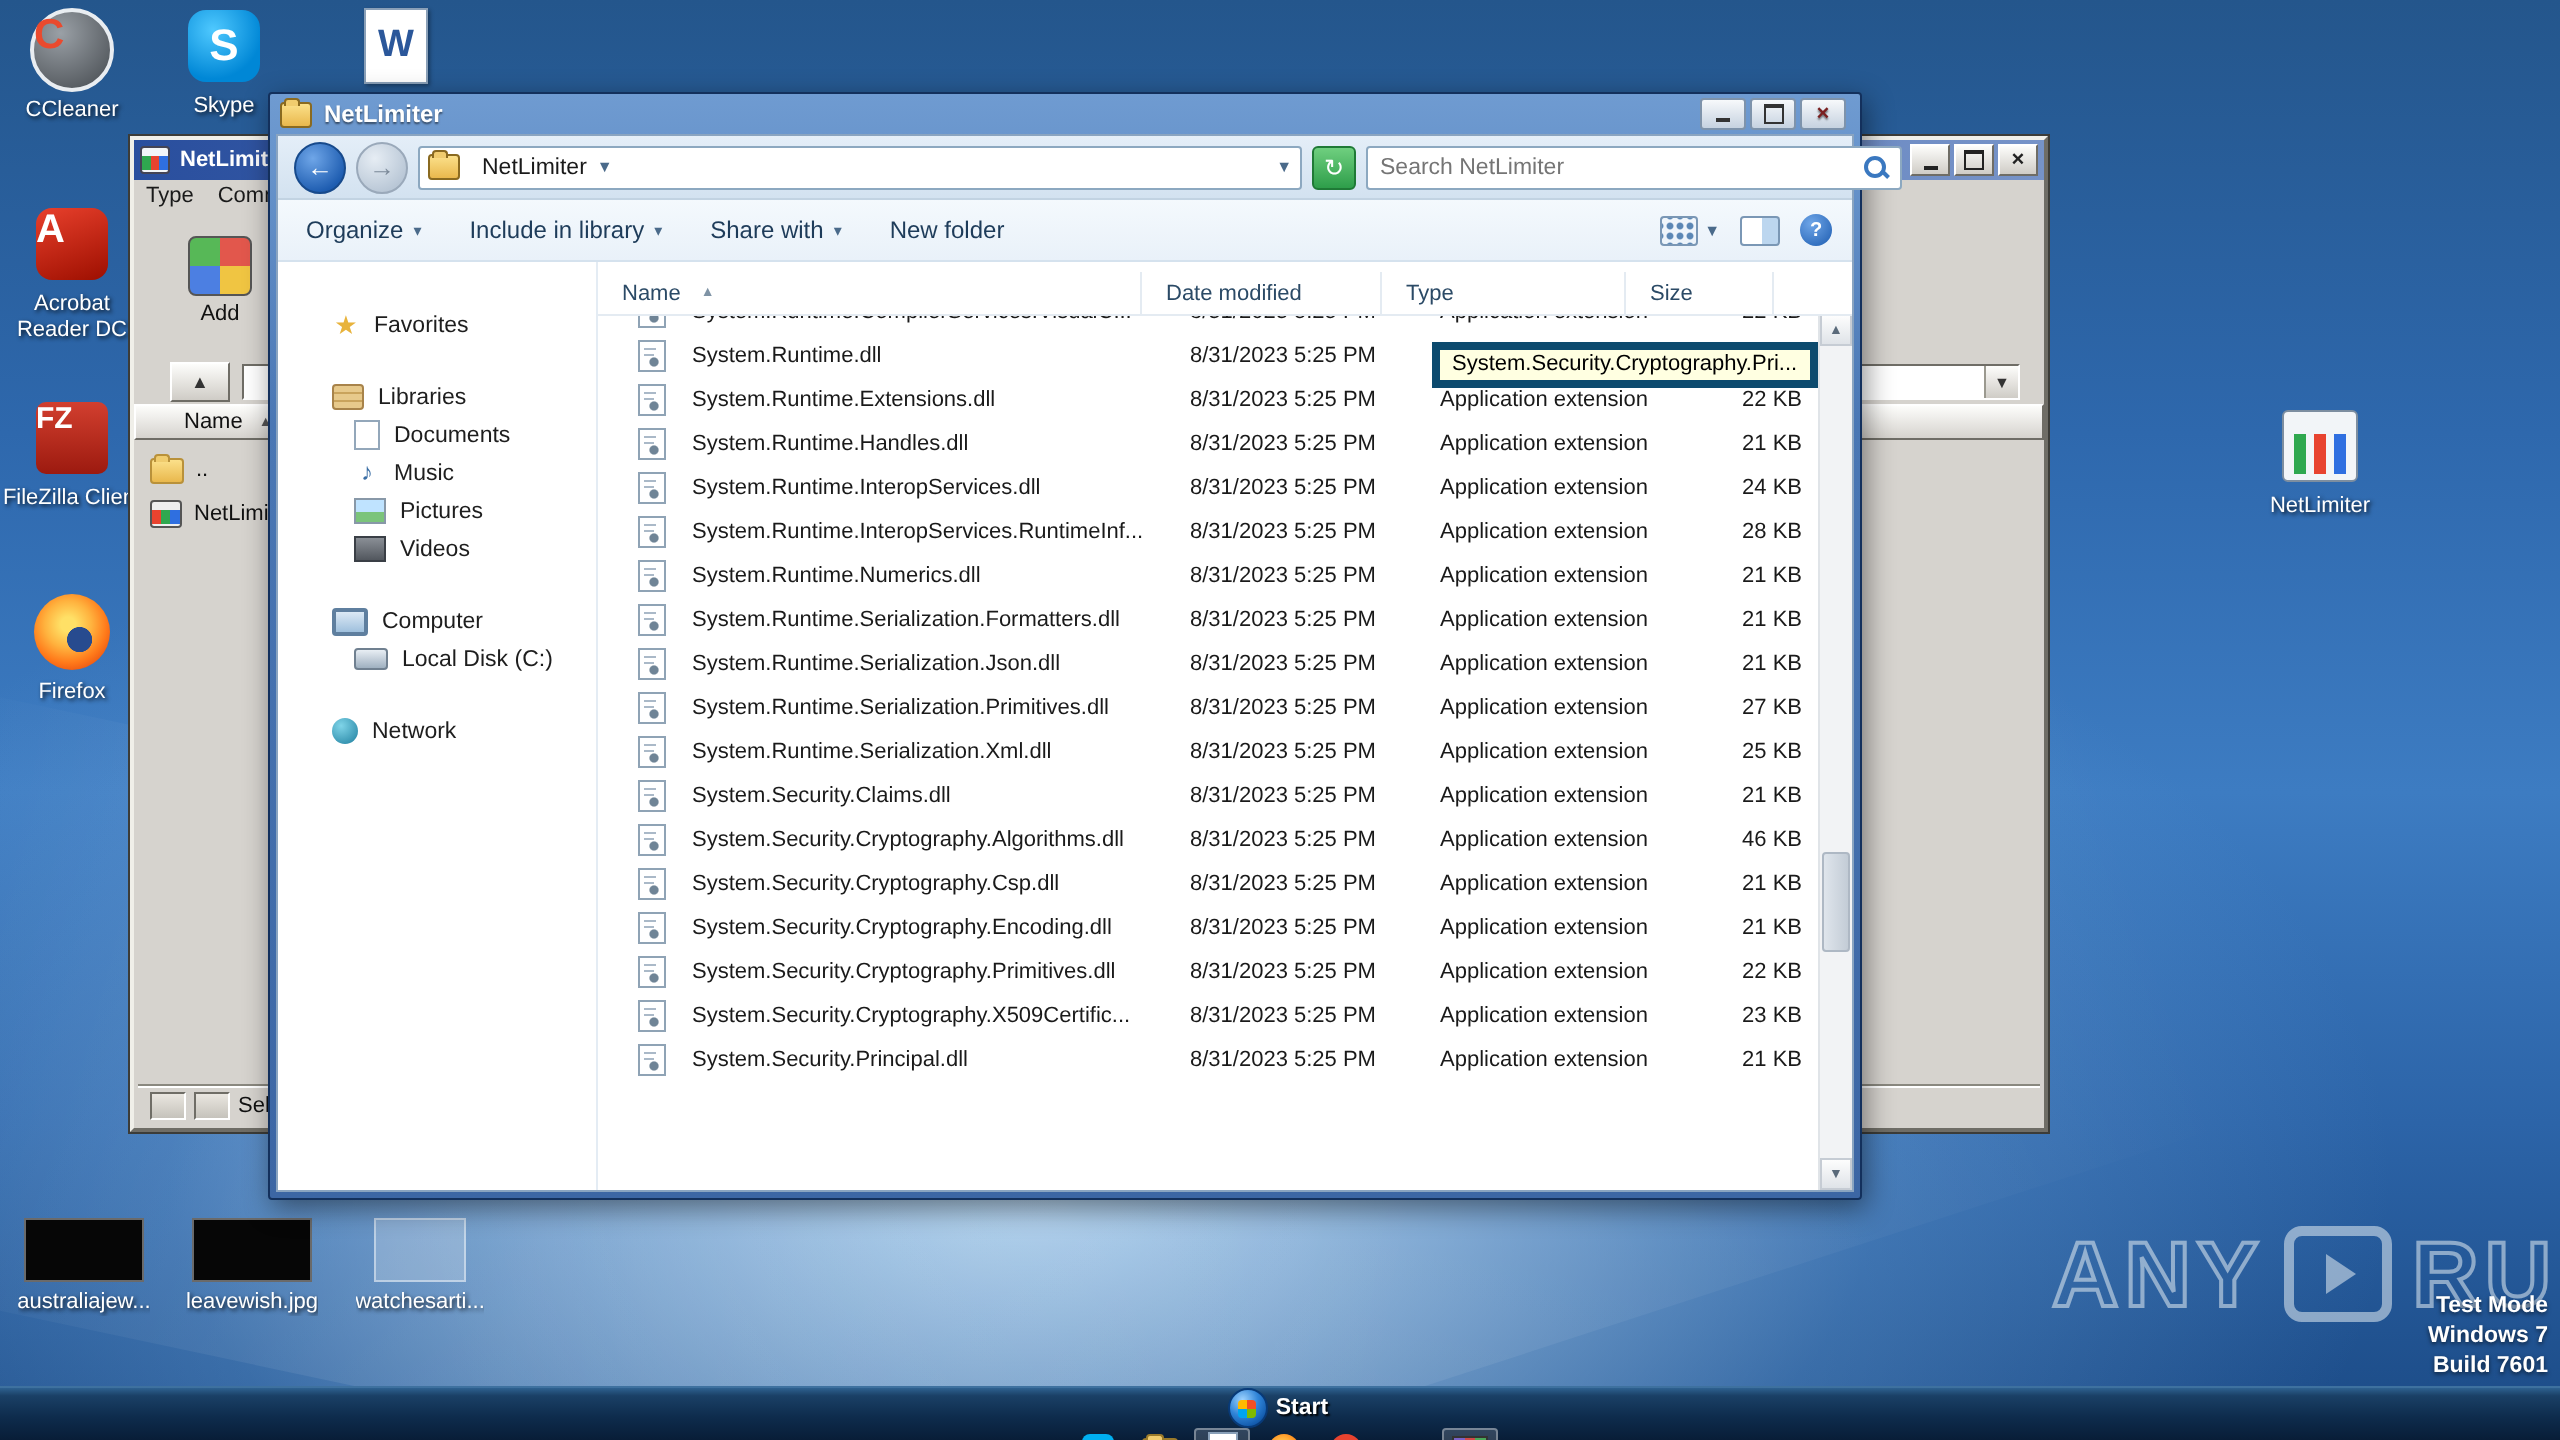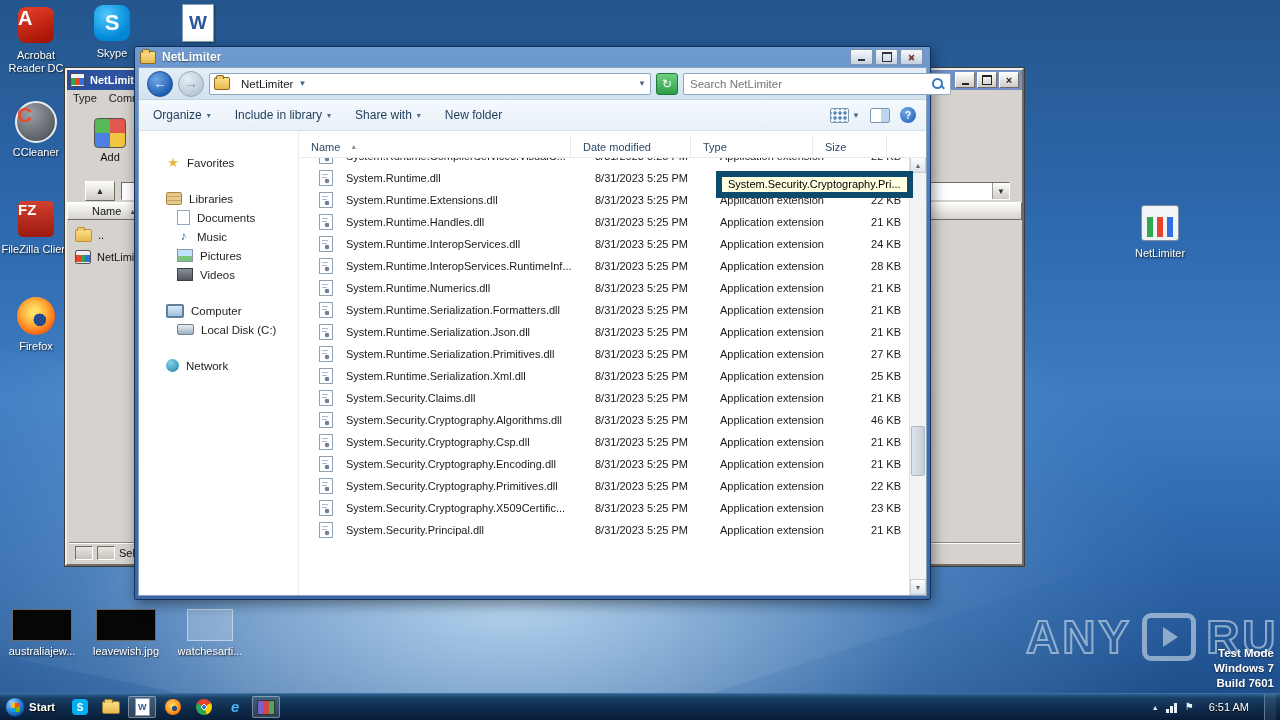--- a/index.html
+++ b/index.html
@@ -233,27 +233,27 @@
   
   .statusbar{height:60px;flex:none;border-top:1px solid #dde6ef;background:linear-gradient(#fdfefe,#f2f7fb);
     display:flex;align-items:center;}
   .big-folder{width:38px;height:28px;margin-left:11px;background:linear-gradient(#fbe08a,#e9b84d);
     border:1px solid #b9913a;border-radius:3px;position:relative;flex:none;}
   .big-folder::before{content:"";position:absolute;top:-5px;left:2px;width:16px;height:5px;background:#f0cc6e;
     border:1px solid #b9913a;border-bottom:none;border-radius:3px 3px 0 0;}
   .status-text{margin-left:30px;font-size:11.5px;color:#333;}
 
   
-  .tooltip{position:absolute;left:716px;top:171px;z-index:9;background:#ffffe1;border:6px solid #0c4a6e;
+  .tooltip{position:absolute;left:716px;top:171px;z-index:9;background:#ffffe1;border:4px solid #0c4a6e;
     font-size:11px;color:#000;padding:1px 6px 2px;white-space:nowrap;}
 
   
   .taskbar{position:absolute;left:0;right:0;bottom:0;height:26px;z-index:20;display:flex;align-items:center;
     background:linear-gradient(180deg,#2e6190 0%,#1a4066 15%,#0e2c4d 55%,#081d37 100%);
-    border-top:1px solid #3e719f;}
+    border-top:1px solid #3e719f;flex-direction:column;}
   .start{display:flex;align-items:center;gap:4px;padding:0 7px 0 5px;height:100%;}
   .orb{width:18px;height:18px;border-radius:50%;border:1px solid #083a78;
     background:radial-gradient(circle at 35% 28%,#9fd4ff,#2f84d8 45%,#0b4fa0 85%);
     display:flex;align-items:center;justify-content:center;}
   .orb-flag{width:9px;height:9px;border-radius:2px;
     background:conic-gradient(from 0deg,#f25022 0 25%,#7fba00 25% 50%,#00a4ef 50% 75%,#ffb900 75%);}
   .start-label{font-size:11.5px;font-weight:bold;color:#fff;text-shadow:1px 1px 1px #000;}
   .tb-icons{display:flex;align-items:center;gap:3px;margin-left:4px;}
   .tb-slot{width:28px;height:22px;border-radius:2px;display:flex;align-items:center;justify-content:center;}
   .tb-active{background:rgba(255,255,255,.16);border:1px solid rgba(255,255,255,.35);box-sizing:border-box;}
@@ -292,30 +292,30 @@
 
 <div class="wallpaper"></div>
 <div class="streak s1"></div>
 <div class="streak s2"></div>
 
 <div class="desk-left">
 
 
     <div class="dslot">
       <div class="dico">
-        <span class="si di-acrobat"></span>
-      </div>
-      <div class="dlabel">Acrobat Reader DC</div>
+        <span class="si di-ccleaner"></span>
+      </div>
+      <div class="dlabel">CCleaner</div>
     </div>
 
     <div class="dslot">
       <div class="dico">
-        <span class="si di-ccleaner"></span>
-      </div>
-      <div class="dlabel">CCleaner</div>
+        <span class="si di-acrobat"></span>
+      </div>
+      <div class="dlabel">Acrobat Reader DC</div>
     </div>
 
     <div class="dslot">
       <div class="dico">
         <span class="si di-filezilla"></span>
       </div>
       <div class="dlabel">FileZilla Client</div>
     </div>
 
     <div class="dslot">

